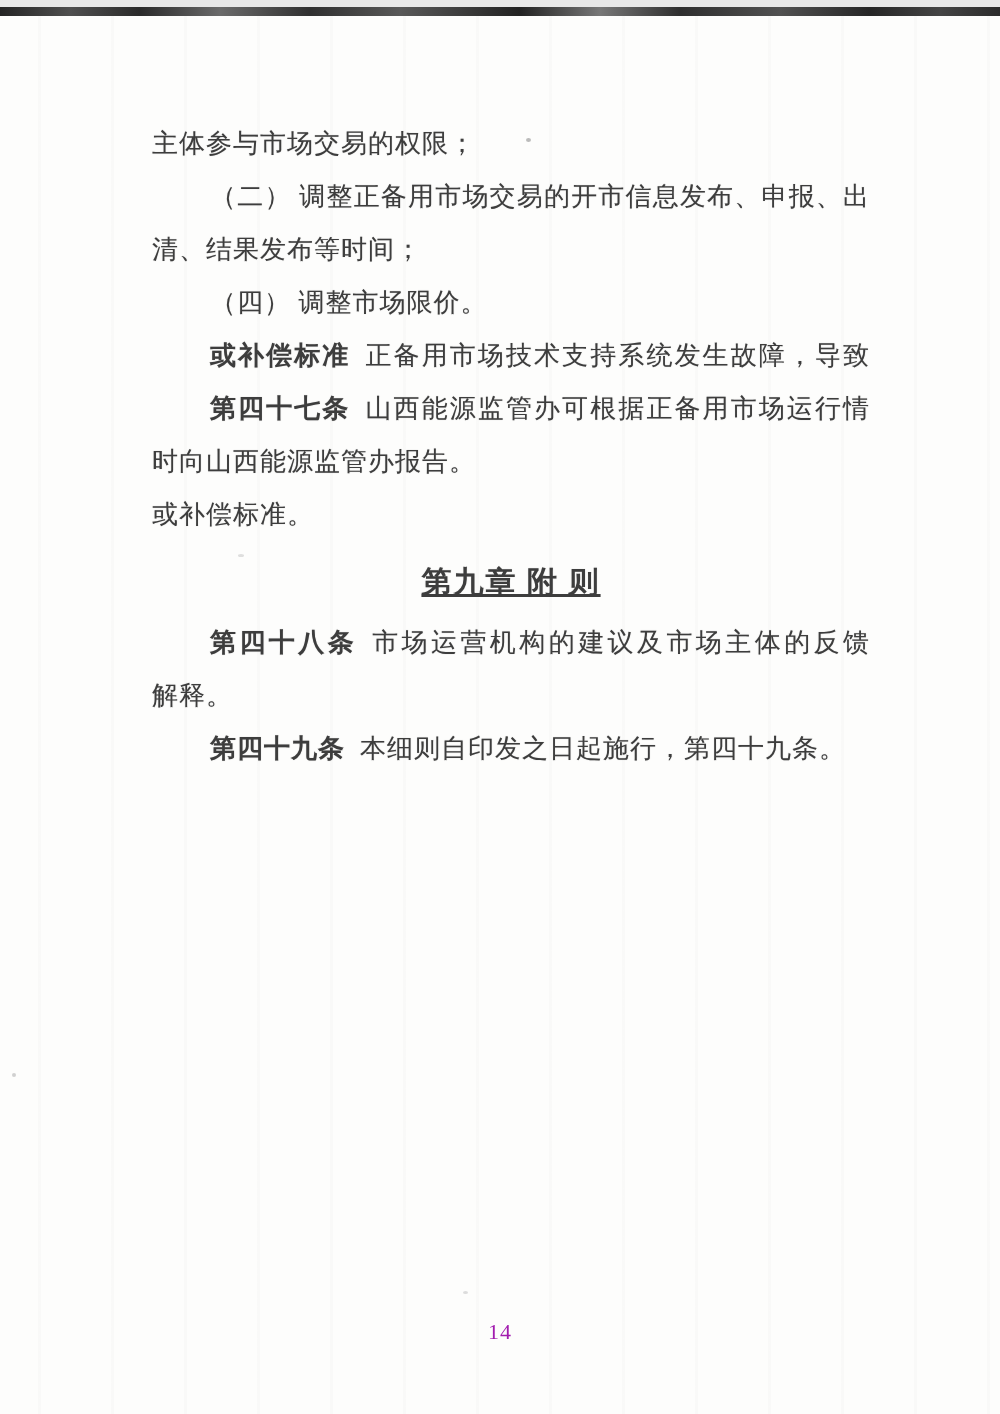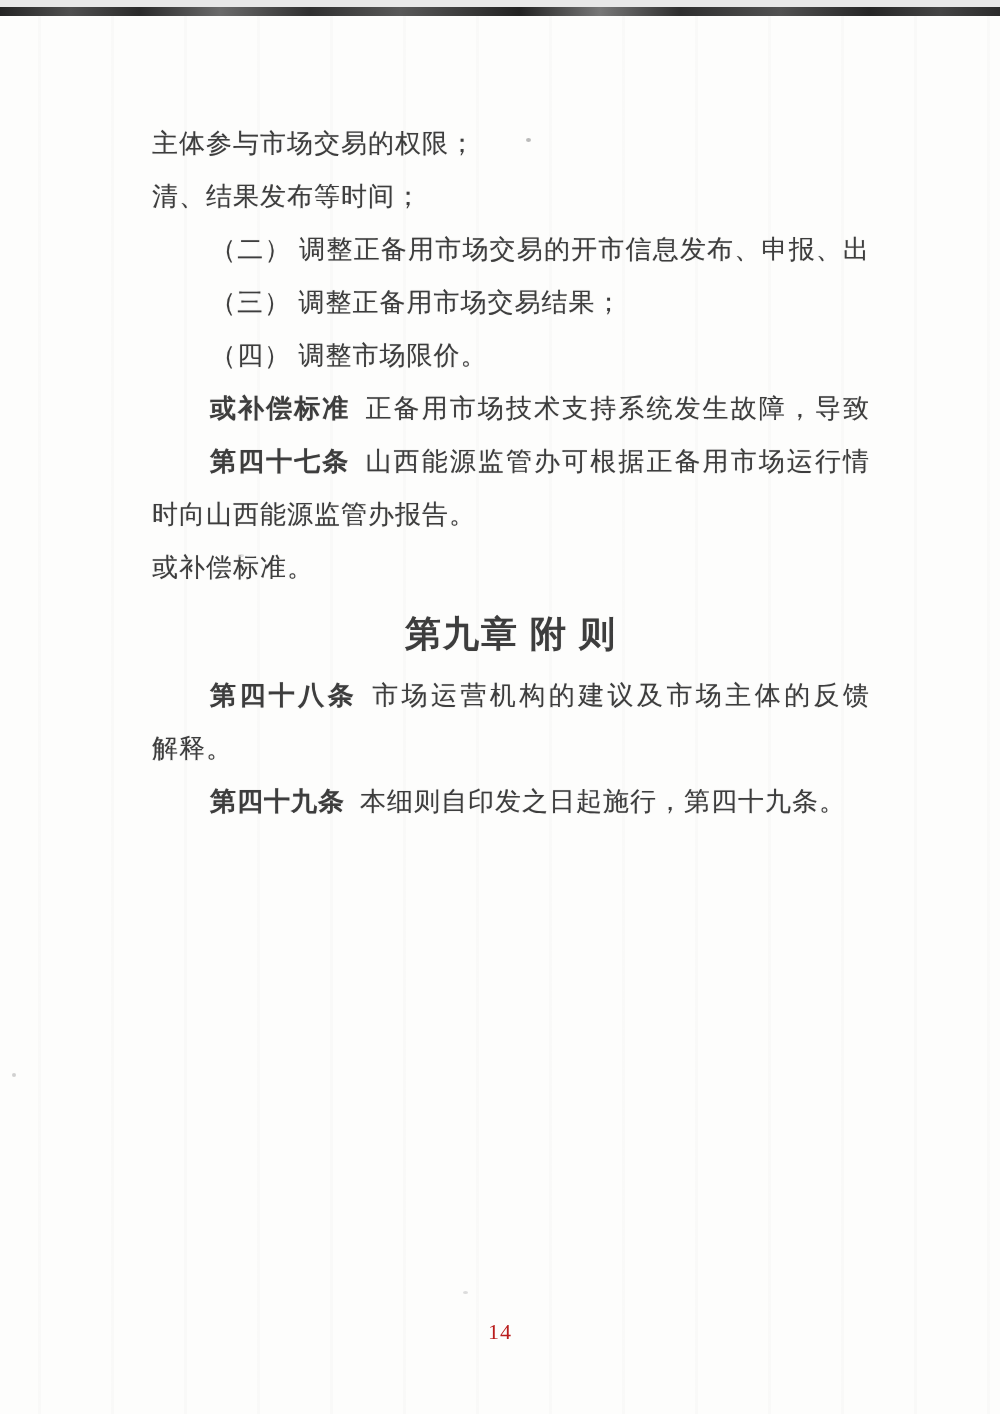--- a/index.html
+++ b/index.html
@@ -63,34 +63,35 @@
   .lead {
     font-weight: bold;
     margin-right: 15px;
   }
   .chapter-heading {
     height: 53px;
     line-height: 53px;
     margin-top: 14px;
     margin-bottom: 8px;
     text-align: center;
-    font-size: 36px;
+    font-size: 30px;
     font-weight: bold;
     letter-spacing: 2px;
     text-shadow: 0 0 1px rgba(70,70,70,0.3);
+    text-decoration: underline;
   }
   .page-number {
     position: absolute;
     top: 1312px;
     left: 0;
     width: 100%;
     text-align: center;
     font-size: 22px;
     letter-spacing: 1px;
-    color: #b91c1c;
+    color: #a21caf;
   }
   .speck {
     position: absolute;
     border-radius: 50%;
     pointer-events: none;
   }
   .speck-1 { left: 526px; top: 131px; width: 5px; height: 4px; background: #8f8f8f; opacity: 0.6; }
   .speck-2 { left: 12px;  top: 1066px; width: 4px; height: 4px; background: #c4c4c4; opacity: 0.8; }
   .speck-3 { left: 463px; top: 1284px; width: 5px; height: 3px; background: #d8d8d8; opacity: 0.9; }
   .speck-4 { left: 238px; top: 547px; width: 6px; height: 3px; background: #d2d2d2; opacity: 0.7; }
@@ -99,25 +100,24 @@
 <body>
 
 <div class="page">
 
   <div class="scan-band"></div>
 
   <div class="text-block">
 
     <div class="line">主体参与市场交易的权限；</div>
 
+    <div class="line indent justify">（二） 调整正备用市场交易的开市信息发布、申报、出</div>
+
     <div class="line">清、结果发布等时间；</div>
 
-    <div class="line indent justify">（二） 调整正备用市场交易的开市信息发布、申报、出</div>
-
-    <div class="line indent">（三） 调整正备用市场交易结果；</div>
 
     <div class="line indent">（四） 调整市场限价。</div>
 
     <div class="line indent justify">
       <span class="lead">或补偿标准</span><span>正备用市场技术支持系统发生故障，导致</span>
     </div>
 
 
     <div class="line indent justify">
       <span class="lead">第四十七条</span><span>山西能源监管办可根据正备用市场运行情</span>

